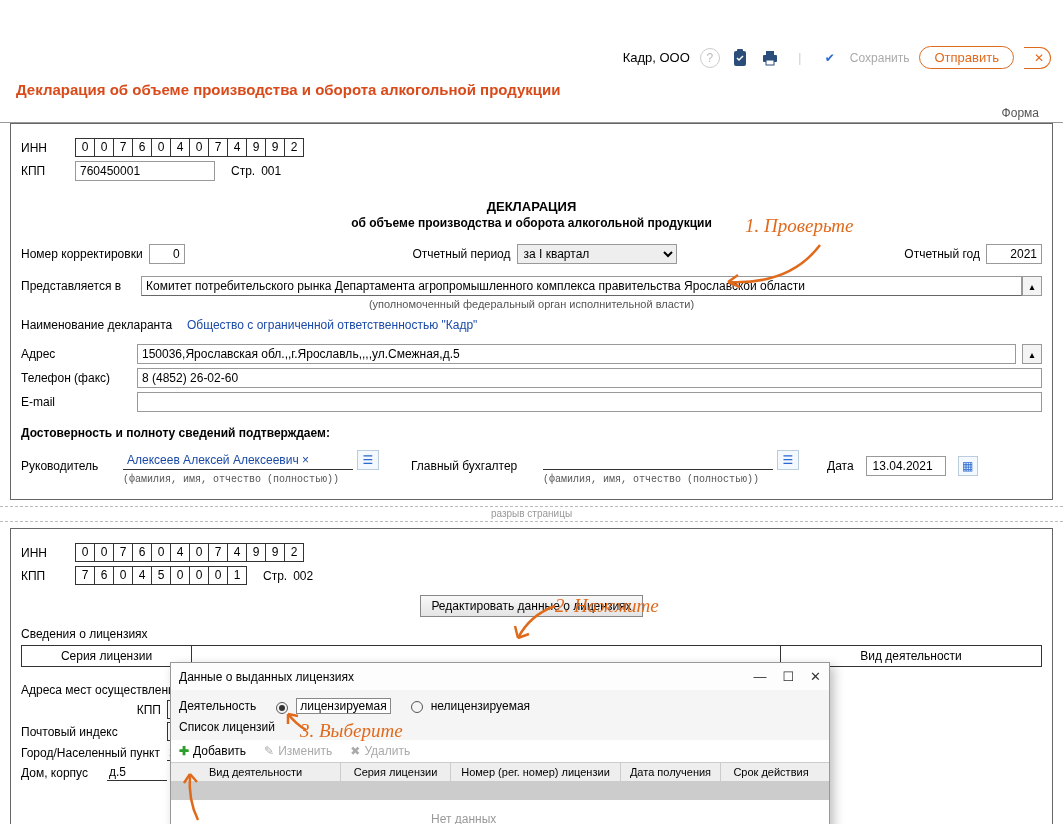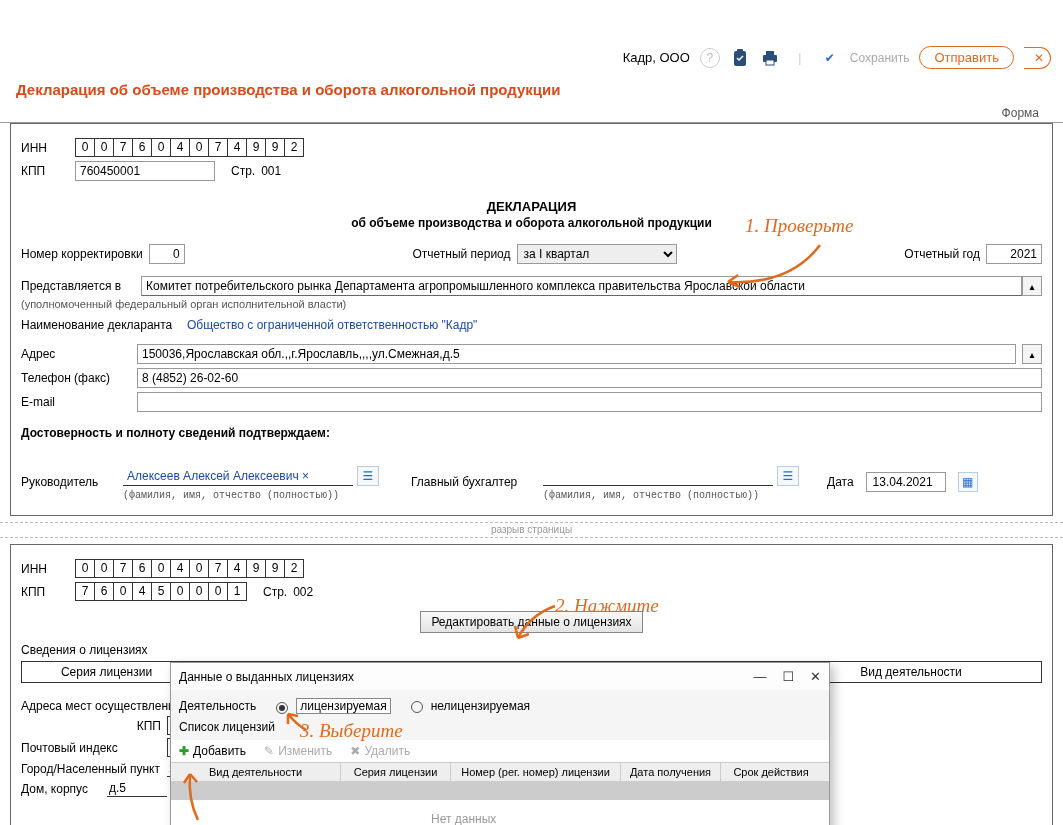--- a/index.html
+++ b/index.html
@@ -103,24 +103,24 @@
     font-size: 12px;
   }
   .sq-btn {
     border: 1px solid #999;
     width: 20px; height: 20px;
     background: #f4f4f4;
     display: inline-flex; align-items: center; justify-content: center;
     cursor: pointer;
     font-size: 10px;
   }
-  .sublabel { text-align: left; font-size: 11px; color: #555; margin: 2px 0 8px; }
+  .sublabel { text-align: center; font-size: 11px; color: #555; margin: 2px 0 8px; }
   .declarant { color: #1a4aa8; }
   .wide-input { flex: 1; }
-  .section-head { font-weight: bold; margin: 14px 0 22px; }
+  .section-head { font-weight: bold; margin: 14px 0 6px; }
   .sig-row { display: flex; align-items: center; gap: 12px; }
   .sig-field {
     border-bottom: 1px solid #333;
     min-width: 230px;
     padding: 2px 4px;
     color: #1a4aa8;
   }
   .sig-field.empty { color: transparent; }
   .sig-caption { font-size: 10px; color: #555; margin-top: 2px; font-family: Liberation Mono, monospace; }
   .list-btn {

